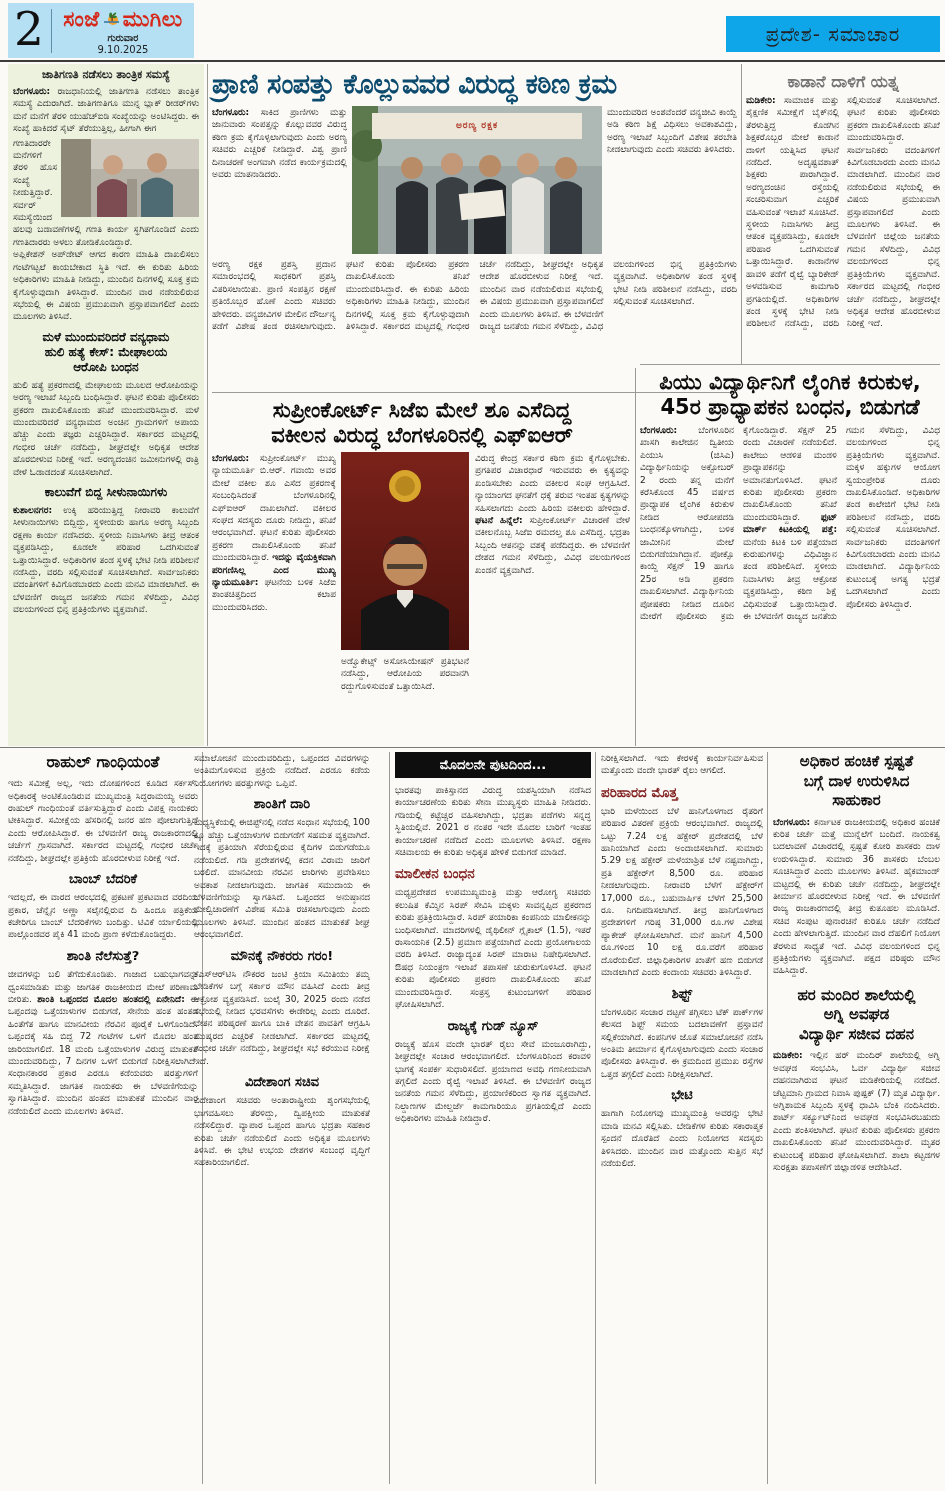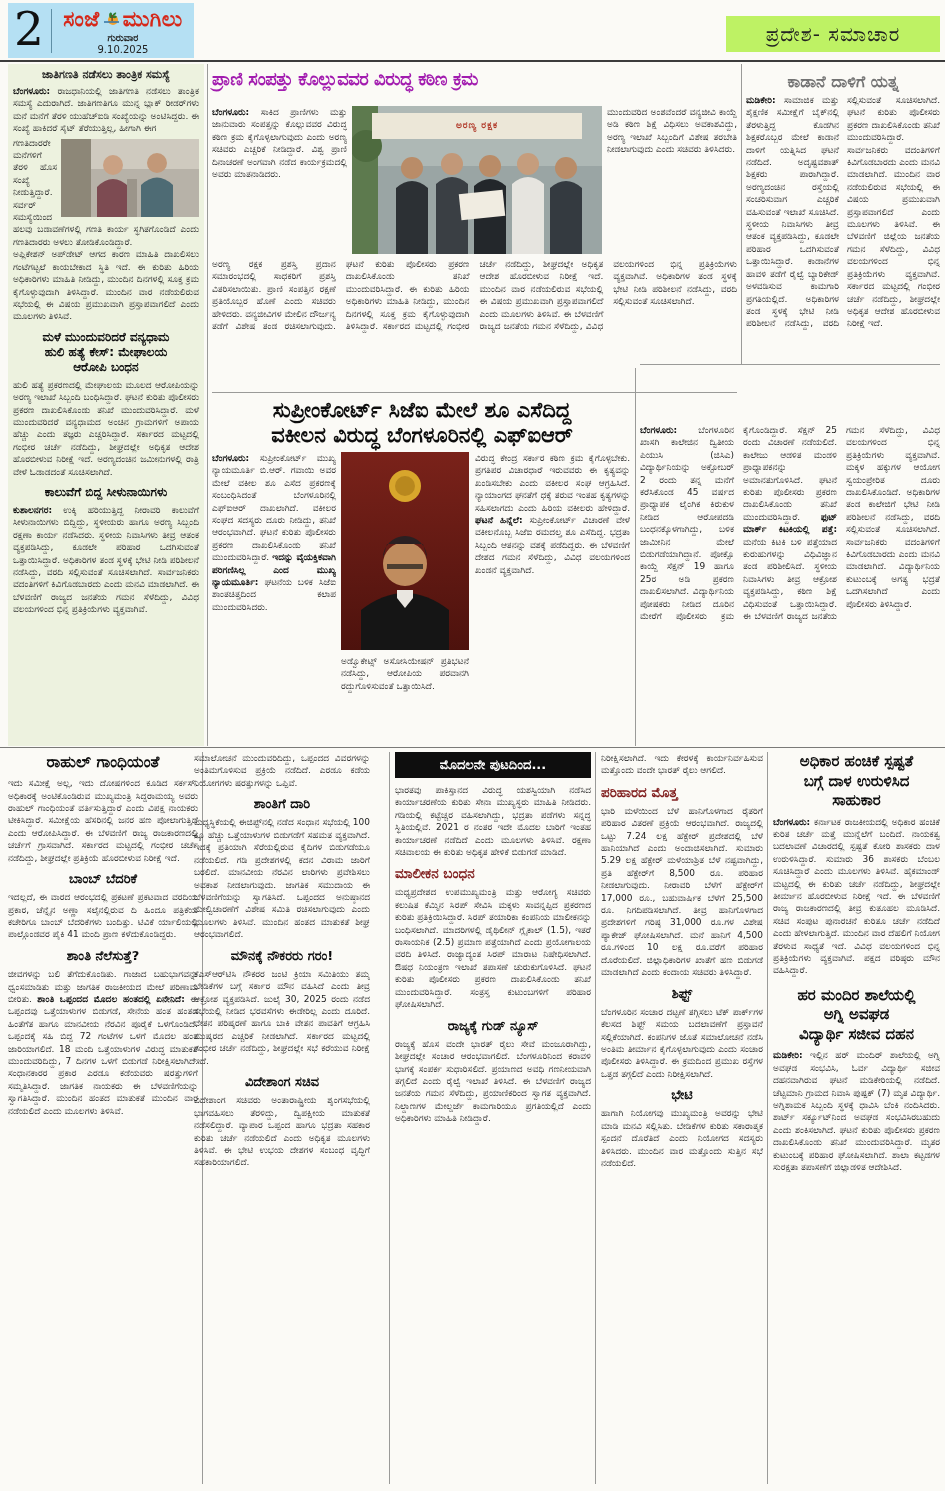--- a/index.html
+++ b/index.html
@@ -13,24 +13,24 @@
   .rule-h{position:absolute;background:#5a5a5a;}
   .rule-v{position:absolute;background:#9a9a98;width:1px;}
   
   .mast-box{left:8px;top:3px;width:186px;height:55px;background:#b5e0f3;display:flex;align-items:center;}
   .pageno{font-family:"DejaVu Serif","Liberation Serif",serif;font-size:47px;line-height:1;padding:0 7px 4px 6px;color:#111;}
   .mast-divider{width:1px;height:44px;background:#5f8fa5;}
   .mast-right{flex:1;text-align:center;}
   .mast-title{font-size:21px;font-weight:bold;color:#d6281a;letter-spacing:0.5px;display:flex;align-items:center;justify-content:center;gap:2px;}
   .mast-day{font-size:9.5px;font-weight:bold;color:#222;margin-top:1px;}
   .mast-date{font-size:10px;color:#222;}
-  .section-box{left:726px;top:16px;width:214px;height:36px;background:#bef264;display:flex;align-items:center;justify-content:center;
+  .section-box{left:726px;top:16px;width:214px;height:36px;background:#0ea5e9;display:flex;align-items:center;justify-content:center;
                font-size:20px;color:#222;letter-spacing:1px;}
   
-  .hl-main{left:212px;top:68px;width:525px;font-size:18px;font-weight:800;letter-spacing:-0.5px;color:#a21caf;white-space:nowrap;}
+  .hl-main{left:212px;top:68px;width:525px;font-size:27px;font-weight:800;letter-spacing:-0.5px;color:#0c4a6e;white-space:nowrap;}
   .hl-mid{font-weight:800;text-align:center;font-size:21px;line-height:1.18;color:#0d0d0d;}
   .hl-side{font-weight:800;text-align:center;font-size:16px;color:#737373;}
   .sub{font-weight:bold;text-align:center;font-size:13px;line-height:1.25;margin:7px 0 4px;color:#0d0d0d;}
   .sub-l{font-weight:bold;text-align:left;font-size:13.5px;margin:7px 0 4px;color:#7f1d1d;}
   .hl-col{font-weight:800;text-align:center;font-size:15.5px;line-height:1.3;color:#0d0d0d;margin-bottom:5px;}
   .firstpage-box{background:#0e0e0e;color:#fff;text-align:center;font-weight:bold;font-size:13px;padding:5px 2px;margin-bottom:6px;}
   .green-col{background:#edf2df;}
   .photo-banner{position:absolute;left:8%;top:5%;width:84%;height:17%;background:#ece7d8;display:flex;align-items:center;justify-content:center;
                 font-size:9px;font-weight:bold;color:#b13a2a;letter-spacing:1px;}
 </style>
@@ -161,20 +161,24 @@
       </svg>
   </div>
   <div class="abs bt clip" style="left:475px;top:452px;width:155px;height:292px;">
     <span>ವಿರುದ್ಧ ಕೇಂದ್ರ ಸರ್ಕಾರ ಕಠಿಣ ಕ್ರಮ ಕೈಗೊಳ್ಳಬೇಕು. ಪ್ರಗತಿಪರ ವಿಚಾರಧಾರೆ ಇರುವವರು ಈ ಕೃತ್ಯವನ್ನು ಖಂಡಿಸಬೇಕು ಎಂದು ವಕೀಲರ ಸಂಘ ಆಗ್ರಹಿಸಿದೆ. ನ್ಯಾಯಾಂಗದ ಘನತೆಗೆ ಧಕ್ಕೆ ತರುವ ಇಂತಹ ಕೃತ್ಯಗಳನ್ನು ಸಹಿಸಲಾಗದು ಎಂದು ಹಿರಿಯ ವಕೀಲರು ಹೇಳಿದ್ದಾರೆ.</span>
     <b>ಘಟನೆ ಹಿನ್ನೆಲೆ:</b>
     <span>ಸುಪ್ರೀಂಕೋರ್ಟ್ ವಿಚಾರಣೆ ವೇಳೆ ವಕೀಲನೊಬ್ಬ ಸಿಜೆಐ ರಮದಲ್ತ ಶೂ ಎಸೆದಿದ್ದ. ಭದ್ರತಾ ಸಿಬ್ಬಂದಿ ಆತನನ್ನು ವಶಕ್ಕೆ ಪಡೆದಿದ್ದರು. ಈ ಬೆಳವಣಿಗೆ ದೇಶದ ಗಮನ ಸೆಳೆದಿದ್ದು, ವಿವಿಧ ವಲಯಗಳಿಂದ ಖಂಡನೆ ವ್ಯಕ್ತವಾಗಿದೆ.</span>
   </div>
   <div class="abs bt clip" style="left:341px;top:655px;width:128px;height:89px;">ಅಡ್ವೊಕೇಟ್ಸ್ ಅಸೋಸಿಯೇಷನ್ ಪ್ರತಿಭಟನೆ ನಡೆಸಿದ್ದು, ಆರೋಪಿಯ ಪರವಾನಗಿ ರದ್ದುಗೊಳಿಸುವಂತೆ ಒತ್ತಾಯಿಸಿದೆ.</div>
   <div class="rule-v" style="left:635px;top:368px;height:378px;"></div>
 
+  <div class="abs hl-mid" style="left:640px;top:370px;width:300px;">
+    <div>ಪಿಯು ವಿದ್ಯಾರ್ಥಿನಿಗೆ ಲೈಂಗಿಕ ಕಿರುಕುಳ,</div>
+    <div>45ರ ಪ್ರಾಧ್ಯಾಪಕನ ಬಂಧನ, ಬಿಡುಗಡೆ</div>
+  </div>
   <div class="abs bt clip" style="left:640px;top:424px;width:300px;height:320px;column-count:3;column-gap:9px;">
     <b class="dl">ಬೆಂಗಳೂರು:</b>
     <span>ಬೆಂಗಳೂರಿನ ಖಾಸಗಿ ಕಾಲೇಜಿನ ದ್ವಿತೀಯ ಪಿಯುಸಿ (ಜಿಸಿಎ) ವಿದ್ಯಾರ್ಥಿನಿಯನ್ನು ಅಕ್ಟೋಬರ್ 2 ರಂದು ತನ್ನ ಮನೆಗೆ ಕರೆಸಿಕೊಂಡ 45 ವರ್ಷದ ಪ್ರಾಧ್ಯಾಪಕ ಲೈಂಗಿಕ ಕಿರುಕುಳ ನೀಡಿದ ಆರೋಪದಡಿ ಬಂಧನಕ್ಕೊಳಗಾಗಿದ್ದು, ಬಳಿಕ ಜಾಮೀನಿನ ಮೇಲೆ ಬಿಡುಗಡೆಯಾಗಿದ್ದಾನೆ. ಪೋಕ್ಸೊ ಕಾಯ್ದೆ ಸೆಕ್ಷನ್ 19 ಹಾಗೂ 25ರ ಅಡಿ ಪ್ರಕರಣ ದಾಖಲಿಸಲಾಗಿದೆ. ವಿದ್ಯಾರ್ಥಿನಿಯ ಪೋಷಕರು ನೀಡಿದ ದೂರಿನ ಮೇರೆಗೆ ಪೊಲೀಸರು ಕ್ರಮ ಕೈಗೊಂಡಿದ್ದಾರೆ. ಸೆಕ್ಷನ್ 25 ರಂದು ವಿಚಾರಣೆ ನಡೆಯಲಿದೆ. ಕಾಲೇಜು ಆಡಳಿತ ಮಂಡಳಿ ಪ್ರಾಧ್ಯಾಪಕನನ್ನು ಅಮಾನತುಗೊಳಿಸಿದೆ. ಘಟನೆ ಕುರಿತು ಪೊಲೀಸರು ಪ್ರಕರಣ ದಾಖಲಿಸಿಕೊಂಡು ತನಿಖೆ ಮುಂದುವರಿಸಿದ್ದಾರೆ. </span>
     <b>ಫುಟ್ ಮಾರ್ಕ್ ಕಿಟಕಿಯಲ್ಲಿ ಪತ್ತೆ:</b>
     <span> ಮನೆಯ ಕಿಟಕಿ ಬಳಿ ಪತ್ತೆಯಾದ ಕುರುಹುಗಳನ್ನು ವಿಧಿವಿಜ್ಞಾನ ತಂಡ ಪರಿಶೀಲಿಸಿದೆ. ಸ್ಥಳೀಯ ನಿವಾಸಿಗಳು ತೀವ್ರ ಆಕ್ರೋಶ ವ್ಯಕ್ತಪಡಿಸಿದ್ದು, ಕಠಿಣ ಶಿಕ್ಷೆ ವಿಧಿಸುವಂತೆ ಒತ್ತಾಯಿಸಿದ್ದಾರೆ. ಈ ಬೆಳವಣಿಗೆ ರಾಜ್ಯದ ಜನತೆಯ ಗಮನ ಸೆಳೆದಿದ್ದು, ವಿವಿಧ ವಲಯಗಳಿಂದ ಭಿನ್ನ ಪ್ರತಿಕ್ರಿಯೆಗಳು ವ್ಯಕ್ತವಾಗಿವೆ. ಮಕ್ಕಳ ಹಕ್ಕುಗಳ ಆಯೋಗ ಸ್ವಯಂಪ್ರೇರಿತ ದೂರು ದಾಖಲಿಸಿಕೊಂಡಿದೆ. ಅಧಿಕಾರಿಗಳ ತಂಡ ಕಾಲೇಜಿಗೆ ಭೇಟಿ ನೀಡಿ ಪರಿಶೀಲನೆ ನಡೆಸಿದ್ದು, ವರದಿ ಸಲ್ಲಿಸುವಂತೆ ಸೂಚಿಸಲಾಗಿದೆ. ಸಾರ್ವಜನಿಕರು ವದಂತಿಗಳಿಗೆ ಕಿವಿಗೊಡಬಾರದು ಎಂದು ಮನವಿ ಮಾಡಲಾಗಿದೆ. ವಿದ್ಯಾರ್ಥಿನಿಯ ಕುಟುಂಬಕ್ಕೆ ಅಗತ್ಯ ಭದ್ರತೆ ಒದಗಿಸಲಾಗಿದೆ ಎಂದು ಪೊಲೀಸರು ತಿಳಿಸಿದ್ದಾರೆ.</span>
   </div>
 
   <div class="rule-h" style="left:0;top:747px;width:945px;height:1px;background:#7a7a78;"></div>
 
   <div class="abs clip" style="left:8px;top:752px;width:190px;height:732px;">

